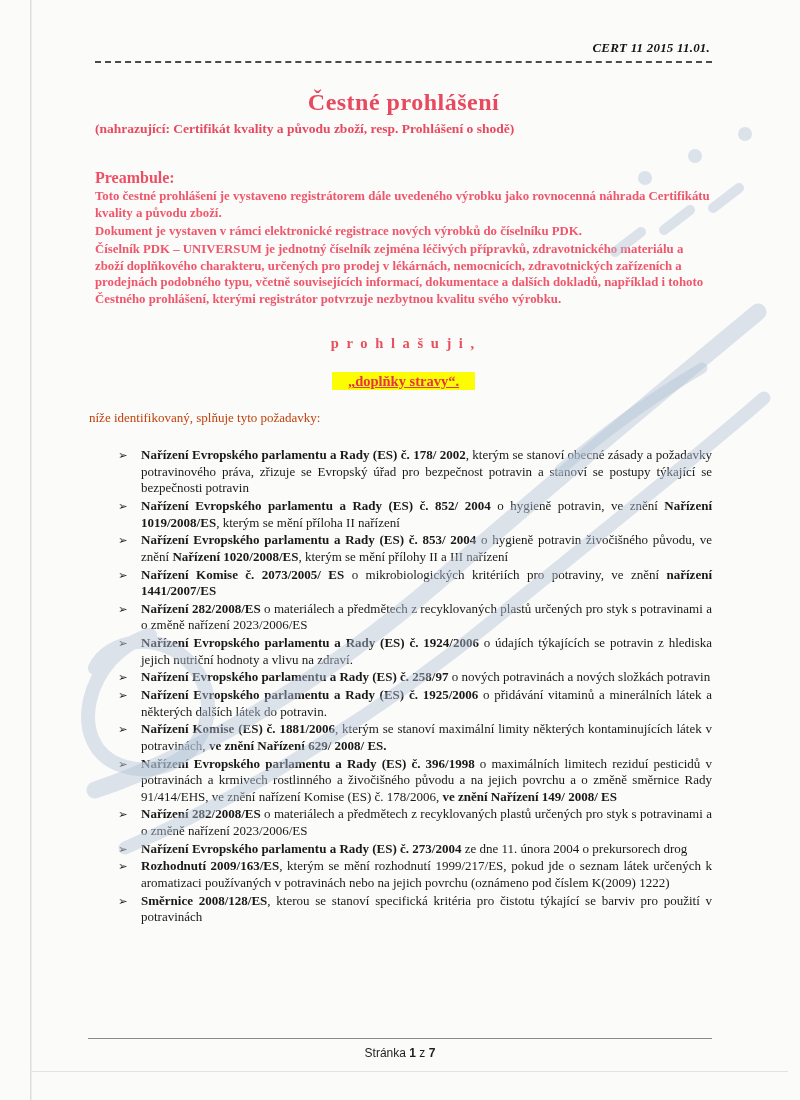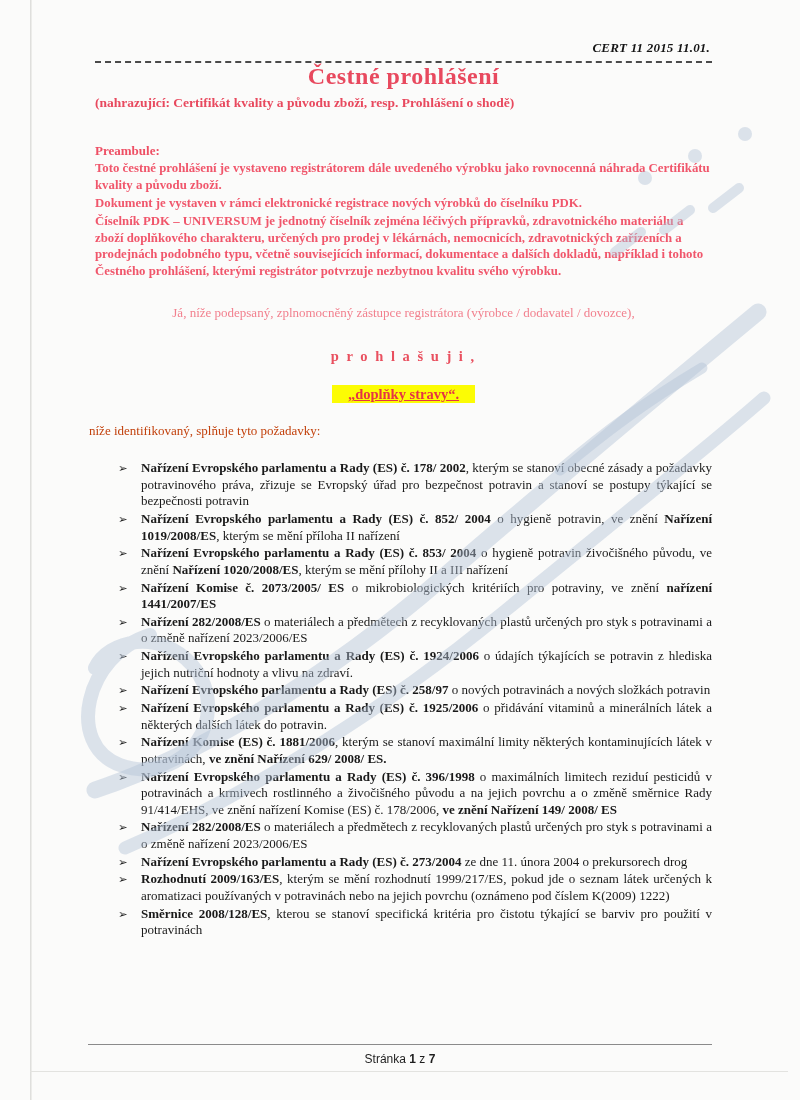--- a/index.html
+++ b/index.html
@@ -17,29 +17,29 @@
   .page { position:absolute; inset:0; padding:40px 88px 0 95px; }
 
   .doc-ref {
     display:block; text-align:right;
     font-style:italic; font-weight:bold; font-size:13px; color:#151515;
     padding-right:2px; letter-spacing:0.2px;
   }
   .dashed-rule { margin-top:5px; border-top:2px dashed #4a4a4a; height:0; }
 
   .title {
-    text-align:center;
+    margin-top:26px; text-align:center;
     color:#e8495e; font-size:24px; font-weight:bold; letter-spacing:0.5px;
   }
   .subtitle {
     margin-top:5px; 
     color:#e8495e; font-weight:bold; font-size:13.5px;
   }
 
-  .preamble-heading { margin-top:32px; color:#ee4f64; font-weight:bold; font-size:13px; }
+  .preamble-heading { margin-top:32px; color:#ee4f64; font-weight:bold; font-size:16px; }
   .preamble-text { color:#f0566b; font-weight:bold; font-size:12.8px; line-height:1.32; margin-top:1px; }
 
   .declaration-intro { margin-top:25px; text-align:center; color:#f2808e; font-size:13px; }
   .declaration-word  { margin-top:27px; text-align:center; color:#e9505f; font-weight:bold; font-size:14.5px; letter-spacing:2px; }
   .product-intro     { margin-top:27px; color:#f2808e; font-size:13px; }
   .product-type      { margin-top:20px; text-align:center; }
   .highlight {
     background:#fcfc04; color:#e53445; font-weight:bold; font-size:14.5px;
     text-decoration:underline; padding:1px 16px;text-align:center;
   }
@@ -53,21 +53,21 @@
     margin-bottom:1px;
   }
   .req-item .bullet {
     flex:0 0 14px;
     font-family:"DejaVu Sans", sans-serif;
     font-size:11.5px; line-height:1.45; color:#222;
   }
   .req-item .req-text { flex:1; text-align:justify; }
   .req-item .req-text b { font-weight:bold; }
 
-  .footer { position:absolute; left:88px; right:88px; bottom:34px; }
+  .footer { position:absolute; left:88px; right:88px; bottom:40px; }
   .footer-rule { border-top:1px solid #8a8a8a; margin-bottom:7px; }
   .footer-text {
     text-align:center;
     font-family:"Liberation Sans", sans-serif;
     font-size:12px; color:#1e1e1e;
   }
   .footer-text b { font-weight:bold; }
 
   .watermark { position:absolute; inset:0; pointer-events:none; }
 </style>
@@ -83,21 +83,20 @@
   <div class="dashed-rule"></div>
 
   <h1 class="title">Čestné prohlášení</h1>
   <div class="subtitle">(nahrazující: Certifikát kvality a původu zboží, resp. Prohlášení o shodě)</div>
 
   <div class="preamble-heading">Preambule:</div>
   <p class="preamble-text">Toto čestné prohlášení je vystaveno registrátorem dále uvedeného výrobku jako rovnocenná náhrada Certifikátu kvality a původu zboží.</p>
   <p class="preamble-text">Dokument je vystaven v rámci elektronické registrace nových výrobků do číselníku PDK.</p>
   <p class="preamble-text">Číselník PDK – UNIVERSUM je jednotný číselník zejména léčivých přípravků, zdravotnického materiálu a zboží doplňkového charakteru, určených pro prodej v lékárnách, nemocnicích, zdravotnických zařízeních a prodejnách podobného typu, včetně souvisejících informací, dokumentace a dalších dokladů, například i tohoto Čestného prohlášení, kterými registrátor potvrzuje nezbytnou kvalitu svého výrobku.</p>
 
-  <p class="declaration-intro">Já, níže podepsaný, zplnomocněný zástupce registrátora (výrobce / dodavatel / dovozce),</p>
   <p class="declaration-word">p r o h l a š u j i ,</p>
   <p class="product-type"><span class="highlight">„doplňky stravy“.</span></p>
 
   <p class="requirements-intro">níže identifikovaný, splňuje tyto požadavky:</p>
 
   <div class="req-list">
       <div class="req-item">
         <span class="bullet">➢</span>
         <span class="req-text"><b>Nařízení Evropského parlamentu a Rady (ES) č. 178/ 2002</b><span>, kterým se stanoví obecné zásady a požadavky potravinového práva, zřizuje se Evropský úřad pro bezpečnost potravin a stanoví se postupy týkající se bezpečnosti potravin</span></span>
       </div>

